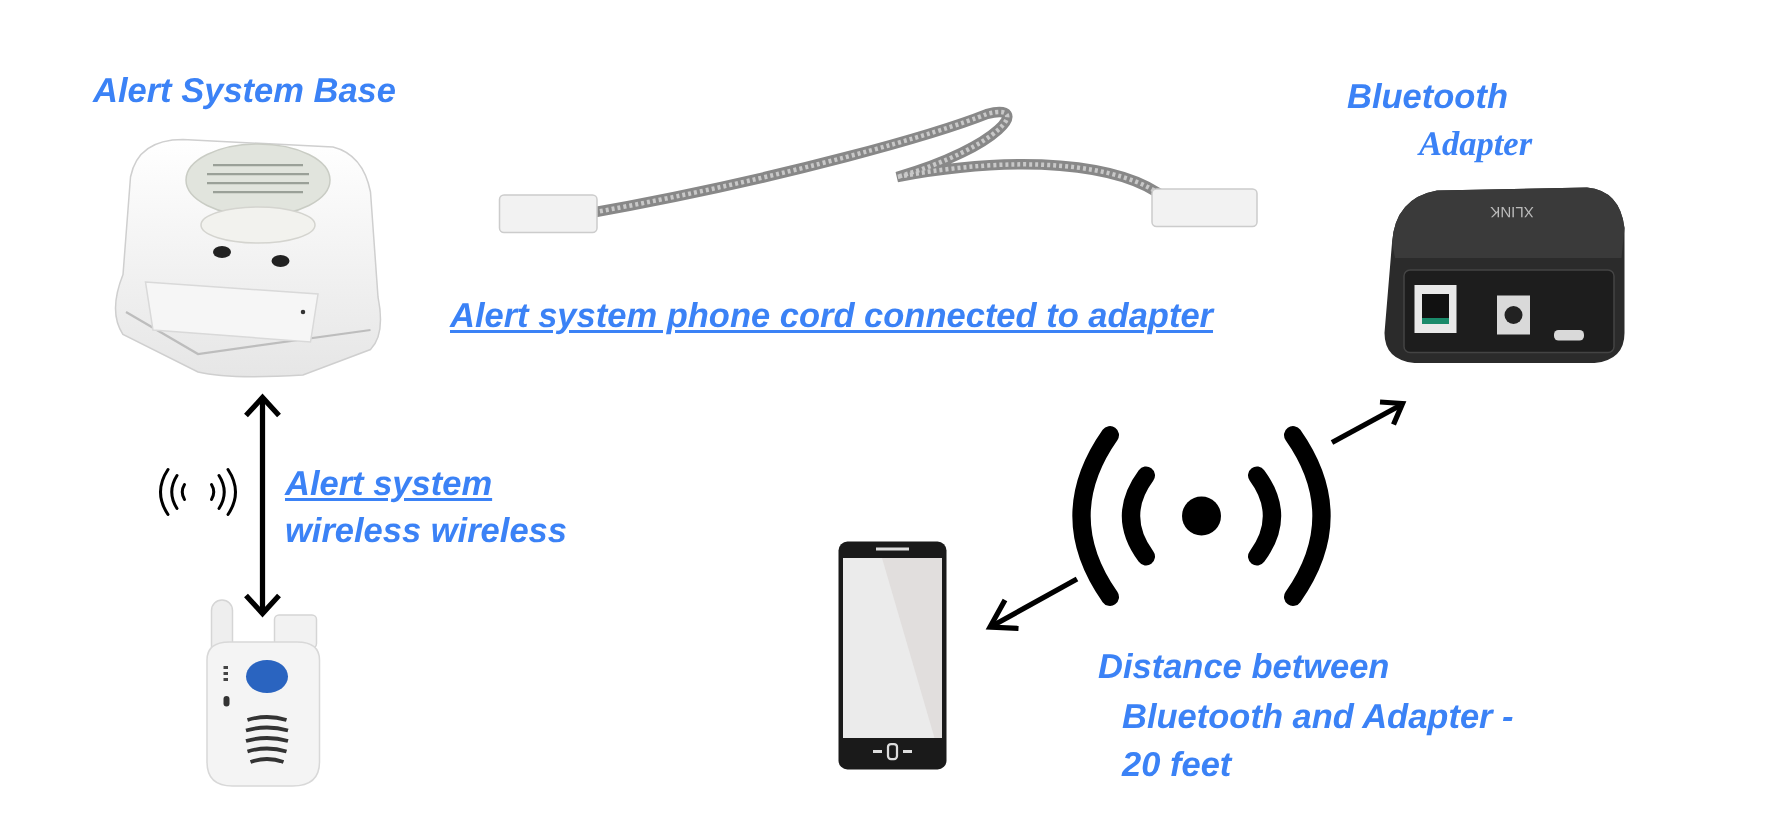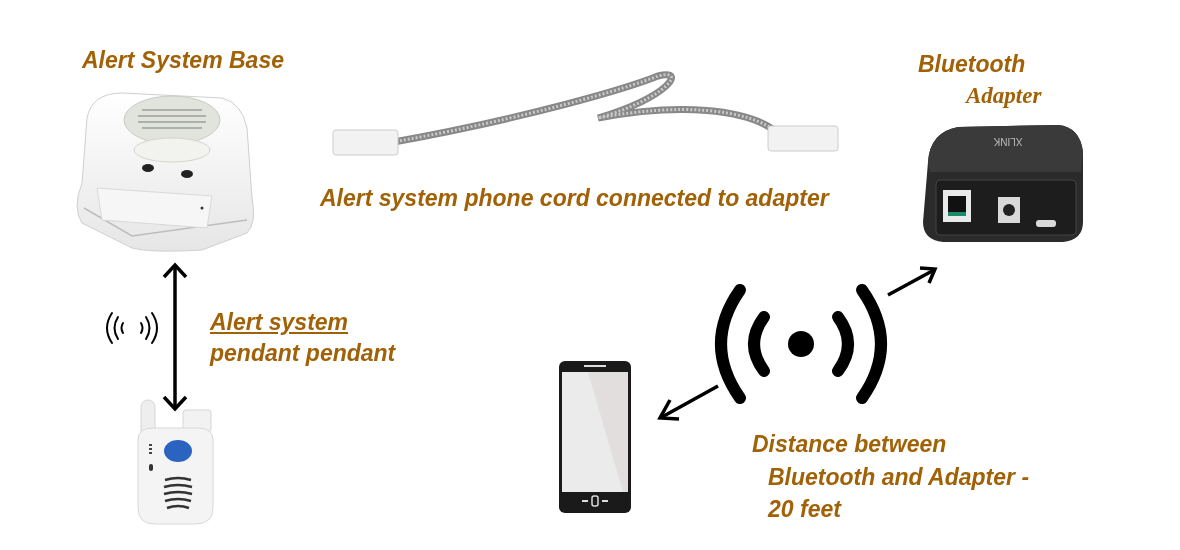--- a/index.html
+++ b/index.html
@@ -1,19 +1,19 @@
 <!DOCTYPE html>
 <html><head>
 <meta charset="utf-8">
 <style>
   html, body { margin: 0; padding: 0; background: #ffffff; }
   body { width: 1180px; height: 550px; position: relative; overflow: hidden;
          font-family: "Liberation Sans", sans-serif; }
-  .label { position: absolute; font-weight: bold; font-style: italic; color: #a16207;
-           font-size: 23px; line-height: 28px; white-space: nowrap; margin-left: 20px; }
+  .label { position: absolute; font-weight: bold; font-style: italic; color: #3b82f6;
+           font-size: 23px; line-height: 28px; white-space: nowrap; }
   .abs { position: absolute; }
   svg { display: block; overflow: visible; }
 </style>
 </head>
 <body>
 
 <div class="label" style="left:62px; top:46px;">Alert System Base</div>
 
 <div class="abs" style="left:62px; top:88px;">
   <svg width="200" height="165" viewBox="0 0 200 165">
@@ -42,21 +42,21 @@
 
 <div class="abs" style="left:328px; top:68px;">
   <svg width="520" height="100" viewBox="0 0 520 100">
     <path d="M60 75 C200 50 300 20 330 8 C360 0 340 30 270 50 C350 35 420 40 450 65" fill="none" stroke="#888" stroke-width="7" stroke-linecap="round"></path>
     <path d="M60 75 C200 50 300 20 330 8 C360 0 340 30 270 50 C350 35 420 40 450 65" fill="none" stroke="#c8c8c8" stroke-width="3" stroke-dasharray="2 2"></path>
     <rect x="5" y="62" width="65" height="25" rx="3" fill="#f2f2f2" stroke="#cccccc"></rect>
     <rect x="440" y="58" width="70" height="25" rx="3" fill="#f2f2f2" stroke="#cccccc"></rect>
   </svg>
 </div>
 
-<div class="label" style="left:300px; top:184px;">Alert system phone cord connected to adapter</div>
+<div class="label" style="left:300px; top:196px;text-decoration:underline;">Alert system phone cord connected to adapter</div>
 
 <div class="label" style="left:898px; top:50px;">Bluetooth</div>
 <div class="label" style="left:946px; top:82px;font-family:Liberation Serif, serif;">Adapter</div>
 
 <div class="abs" style="left:918px; top:122px;">
   <svg width="170" height="122" viewBox="0 0 170 122">
     <path d="M10 40 Q12 10 40 5 L140 3 Q162 5 165 30 L165 100 Q165 118 145 120 L25 120 Q5 118 5 100 Z" fill="#2b2b2b"></path>
     <path d="M10 40 Q12 10 40 5 L140 3 Q162 5 165 30 L163 50 L12 50 Z" fill="#3a3a3a"></path>
     <text x="90" y="22" fill="#bbbbbb" font-size="10" font-family="Liberation Sans, sans-serif" text-anchor="middle" transform="rotate(180 90 19)">XLINK</text>
     <rect x="18" y="58" width="140" height="55" rx="4" fill="#1d1d1d" stroke="#444"></rect>
@@ -84,21 +84,21 @@
         <path d="M16 9 Q9 20 16 31"></path>
         <path d="M21 15 Q18 20 21 25"></path>
       <path d="M39 15 Q42 20 39 25"></path>
         <path d="M44 9 Q51 20 44 31"></path>
         <path d="M50 5 Q60 20 50 35"></path>
     </g>
   </svg>
 </div>
 
 <div class="label" style="left:190px; top:308px;text-decoration:underline;">Alert system</div>
-<div class="label" style="left:190px; top:339px;">pendant pendant</div>
+<div class="label" style="left:190px; top:339px;">wireless wireless</div>
 
 <div class="abs" style="left:133px; top:398px;">
   <svg width="90" height="128" viewBox="0 0 90 128">
     <rect x="8" y="2" width="14" height="40" rx="7" fill="#eeeeee" stroke="#d5d5d5"></rect>
     <rect x="50" y="12" width="28" height="22" rx="3" fill="#f2f2f2" stroke="#d5d5d5"></rect>
     <path d="M5 42 Q5 30 20 30 L65 30 Q80 30 80 42 L80 110 Q80 126 62 126 L22 126 Q5 126 5 110 Z" fill="#f4f4f4" stroke="#d8d8d8"></path>
     <ellipse cx="45" cy="53" rx="14" ry="11" fill="#2a64c0"></ellipse>
     <g fill="#444">
         <rect x="16" y="46" width="3" height="2"></rect>
         <rect x="16" y="50" width="3" height="2"></rect>

